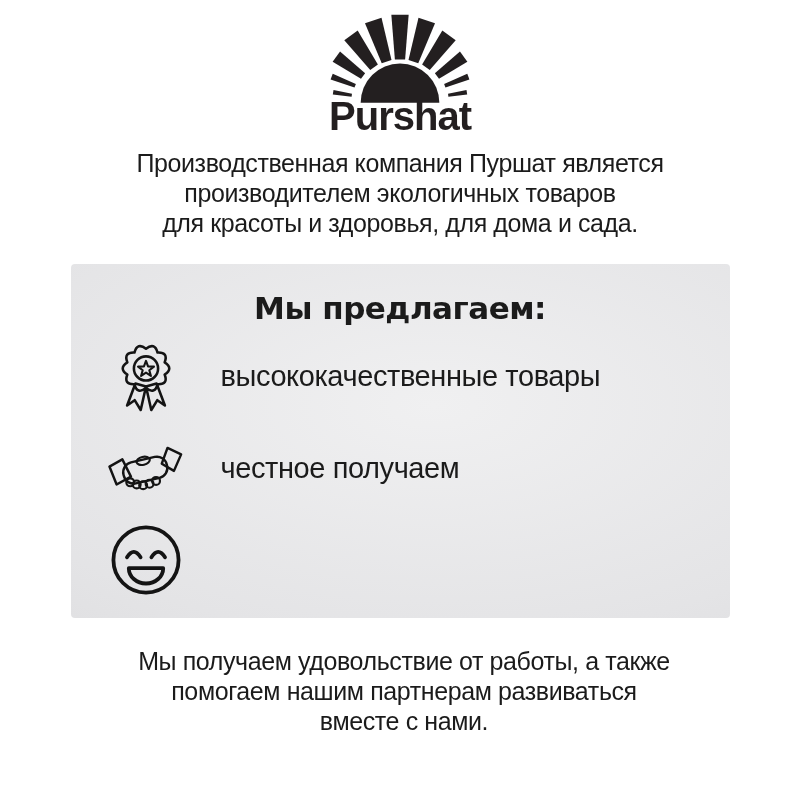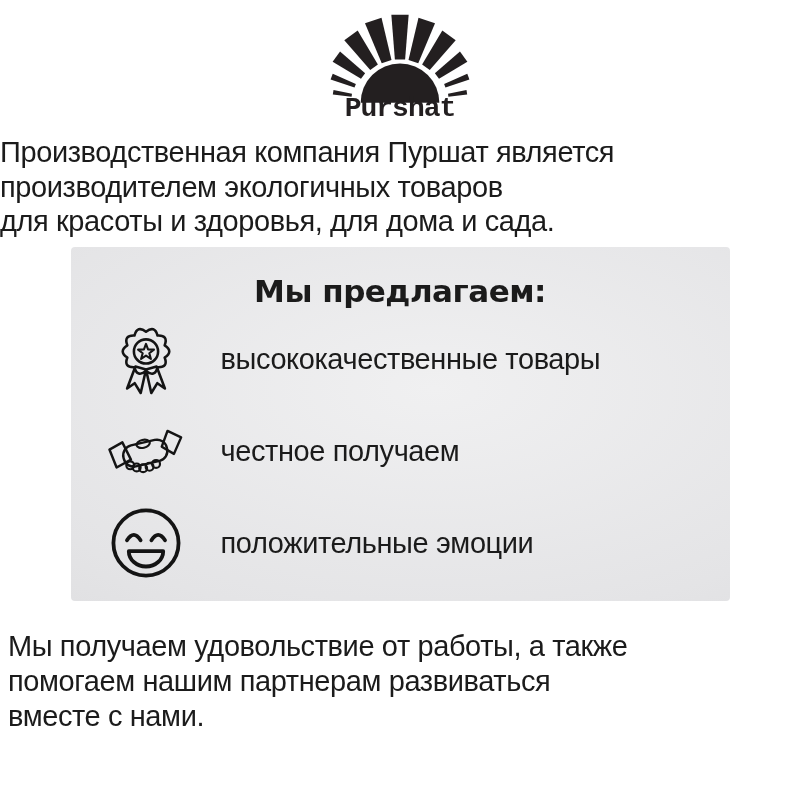--- a/index.html
+++ b/index.html
@@ -11,45 +11,45 @@
     overflow: hidden;
   }
   .page { width: 800px; height: 800px; position: relative; }
 
   
   .logo-wrap { padding-top: 10px; text-align: center; }
   .logo-wrap svg { display: inline-block; }
   #sun-rays polygon { fill: var(--logo_ink, #231f20); }
   #sun-dome { fill: var(--logo_ink, #231f20); }
   .logo-text {
-    font-family: Liberation Mono, monospace;
+    font-family: Liberation Sans, sans-serif;
     font-weight: bold;
-    font-size: 28px;
+    font-size: 40px;
     letter-spacing: -1px;
     color: var(--logo_ink, #231f20);
     margin-top: -16px;
     line-height: 1.1;
   }
 
   
   .intro, .outro {
-    font-size: 29px;
+    font-size: 25px;
     line-height: 1.2;
     letter-spacing: -0.4px;
-    text-align: left;
+    text-align: center;
     white-space: pre-line;
     margin: 0;
   }
   .intro { margin-top: 10px; }
   .outro { margin-top: 28px; margin-left: 8px; }
 
   
   .offer-box {
     width: 659px; height: 354px;
-    margin: 8px auto 0;
+    margin: 26px auto 0;
     border-radius: 4px;
     background: radial-gradient(ellipse 130% 120% at 55% 40%,
                 var(--box_light, #f0f0f1) 0%,
                 #e4e4e6 55%,
                 var(--box_dark, #d7d7d9) 100%);
   }
   .offer-heading {
     font-family: "DejaVu Sans", sans-serif;
     font-weight: bold;
     font-size: 31px;
@@ -132,21 +132,20 @@
 
       <div class="offer-row">
         <div class="icon-cell">
           <svg class="icon-svg" width="76" height="76" viewBox="0 0 84 84">
             <circle cx="42" cy="42" r="36" fill="var(--smiley_yellow)" class="outline" stroke-width="4.2"></circle>
             <path d="M 21 39 Q 28.5 27 36 39" class="outline" stroke-width="4.2"></path>
             <path d="M 48 39 Q 55.5 27 63 39" class="outline" stroke-width="4.2"></path>
             <path d="M 23 51 L 61 51 A 19 17 0 0 1 23 51 Z" fill="var(--smiley_mouth)" class="outline" stroke-width="4.2"></path>
           </svg>
         </div>
-        <div class="offer-label">положительные эмоции</div>
       </div>
 
     </div>
   </div>
 
   <p class="outro">Мы получаем удовольствие от работы, а также
 помогаем нашим партнерам развиваться
 вместе с нами.</p>
 
 </div>

